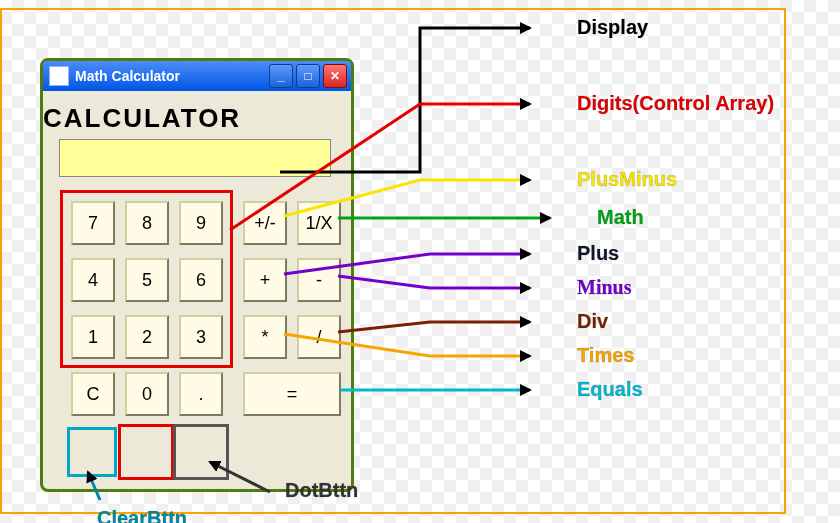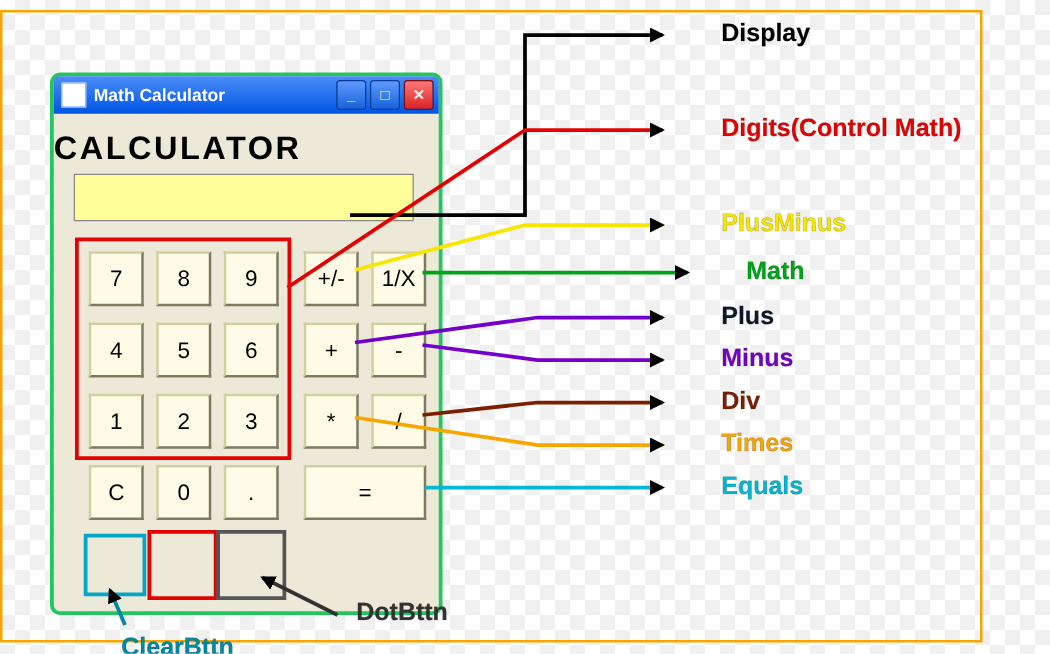--- a/index.html
+++ b/index.html
@@ -22,21 +22,21 @@
     width: 782px; height: 502px;
     border: 2px solid #f7a600;
     background: transparent;
     z-index: 1;
   }
   .window {
     position: absolute;
     left: 40px; top: 58px;
     width: 308px; height: 428px;
     background: #ece9d8;
-    border: 3px solid #22c55e;
+    border: 3px solid #4d7c0f;
     border-radius: 8px;
     z-index: 4;
   }
   .titlebar {
     position: absolute;
     left: 0; right: 0; top: 0;
     height: 30px;
     background: linear-gradient(#4b8df8,#0055e5);
     display: flex;
     align-items: center;
@@ -158,21 +158,21 @@
     white-space: nowrap;
     z-index: 7;
     padding-left: 37px;
     -webkit-text-stroke: 0.5px rgba(0,0,0,0.25);
   }
   .label.display   { left: 540px; top: 16px;  color:#000; background:none; border:none; width:auto; height:auto; }
   .label.digits    { left: 540px; top: 92px;  color:#e60000; }
   .label.plusminus { left: 540px; top: 168px; color:#f7e600; }
   .label.over      { left: 560px; top: 206px; color:#00a516; }
   .label.plus      { left: 540px; top: 242px; color:#0f172a; }
-  .label.minus     { left: 540px; top: 276px; color:#7300cc; }
+  .label.minus     { left: 540px; top: 276px; color:#7300cc;font-family:Liberation Serif, serif; }
   .label.div       { left: 540px; top: 310px; color:#7a1f00; }
   .label.times     { left: 540px; top: 344px; color:#f7a600; }
   .label.equals    { left: 540px; top: 378px; color:#00b7d4; }
   .label.clear     { left: 60px;  top: 494px; color:#008aa3;margin-top:13px; }
   .label.dot       { left: 248px; top: 479px; color:#333; }
 </style>
 </head>
 <body>
 
 <div class="diagram-border"></div>
@@ -215,21 +215,21 @@
   <div class="key keyRow4 col3">.</div>
   <div class="key keyRow4 eqkey">=</div>
 </div>
 
 <div class="highlight-digits"></div>
 <div class="highlight-clear"></div>
 <div class="highlight-zero"></div>
 <div class="highlight-dot"></div>
 
 <div class="label display">Display</div>
-<div class="label digits">Digits(Control Math)</div>
+<div class="label digits">Digits(Control Array)</div>
 <div class="label plusminus">PlusMinus</div>
 <div class="label over">Math</div>
 <div class="label plus">Plus</div>
 <div class="label minus">Minus</div>
 <div class="label div">Div</div>
 <div class="label times">Times</div>
 <div class="label equals">Equals</div>
 <div class="label clear">ClearBttn</div>
 <div class="label dot">DotBttn</div>
 

